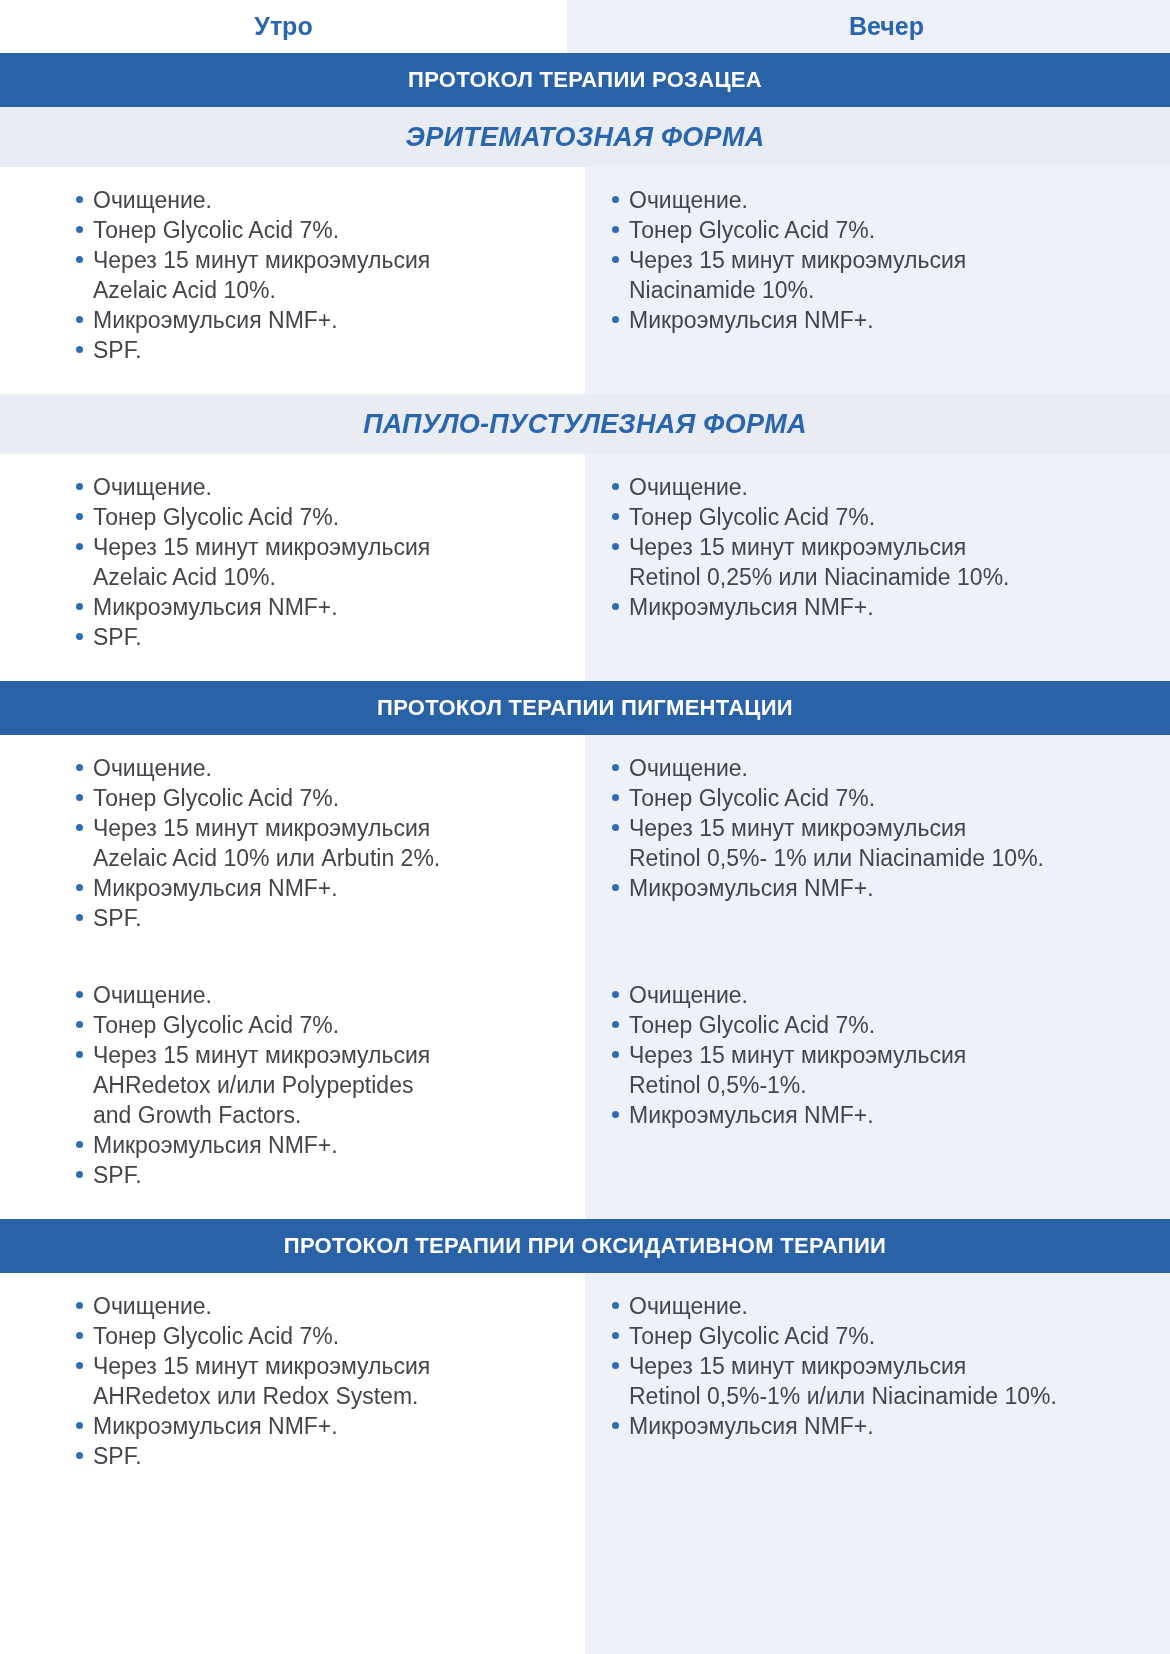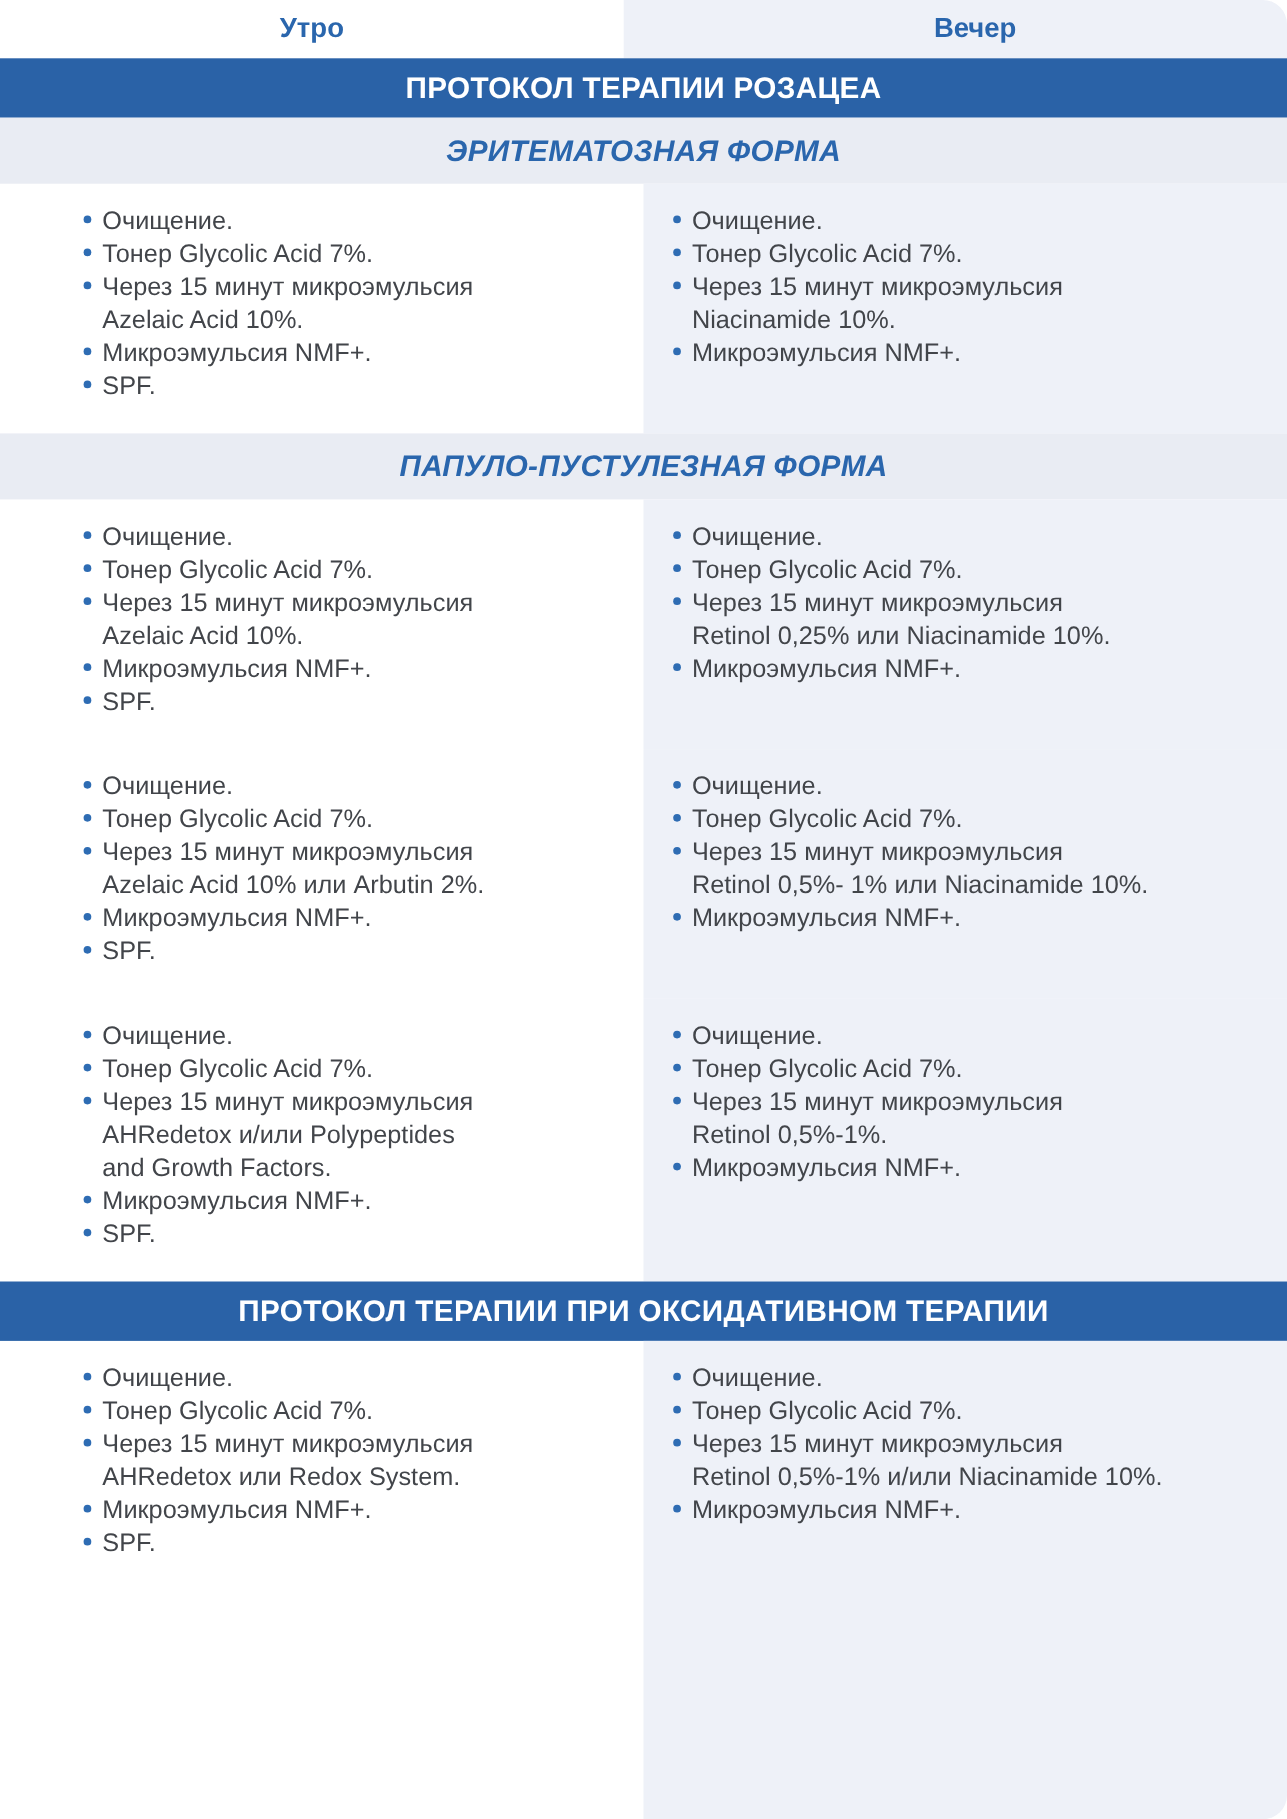--- a/index.html
+++ b/index.html
@@ -10,31 +10,30 @@
     --body-text:#42454a;
     --bullet:#2e6cb3;
   }
   html,body{margin:0;padding:0;background:#ffffff;}
   .page{
     width:1170px;height:1654px;
     display:flex;flex-direction:column;
     background:#ffffff;
     font-family:"Liberation Sans",sans-serif;
     overflow:hidden;
-    border-radius:22px;
   }
   .col-header{display:flex;height:53px;flex:0 0 auto;}
   .half-head{width:50%;display:flex;align-items:center;justify-content:center;}
   .half-head.evening{background:var(--evening-bg);padding-left:36px;}
   .col-label{font-size:25px;font-weight:bold;color:var(--accent-text);}
   .banner{
     flex:0 0 auto;display:flex;align-items:center;justify-content:center;
     text-align:center;font-weight:bold;letter-spacing:0.3px;
   }
-  .banner.dark{height:54px;background:var(--banner-bg);color:#ffffff;font-size:27px;}
+  .banner.dark{height:54px;background:var(--banner-bg);color:#ffffff;font-size:22px;}
   .banner.light{height:60px;background:var(--subbanner-bg);color:var(--accent-text);font-size:27px;font-style:italic;}
   .row{display:flex;flex:0 0 auto;align-items:stretch;}
   .row.last{flex:1 1 auto;}
   .half-col{width:50%;box-sizing:border-box;padding-top:18px;padding-bottom:29px;}
   .half-col.evening{background:var(--evening-bg);}
   ul.proto-list{list-style:none;margin:0;padding:0;}
   .half-col.morning ul.proto-list{padding-left:76px;padding-right:30px;}
   .half-col.evening ul.proto-list{padding-left:27px;padding-right:20px;}
   li.proto-item{
     display:flex;align-items:flex-start;
@@ -157,20 +156,23 @@
             <span class="txt">Через 15 минут микроэмульсия
 Retinol 0,25% или Niacinamide 10%.</span>
           </li>
           <li class="proto-item">
             <span class="dot"></span>
             <span class="txt">Микроэмульсия NMF+.</span>
           </li>
         </ul>
       </div>
     </div>
+    <div class="banner dark">
+      <span>ПРОТОКОЛ ТЕРАПИИ ПИГМЕНТАЦИИ</span>
+    </div>
     <div class="row">
       <div class="half-col morning">
         <ul class="proto-list">
           <li class="proto-item">
             <span class="dot"></span>
             <span class="txt">Очищение.</span>
           </li>
           <li class="proto-item">
             <span class="dot"></span>
             <span class="txt">Тонер Glycolic Acid 7%.</span>

